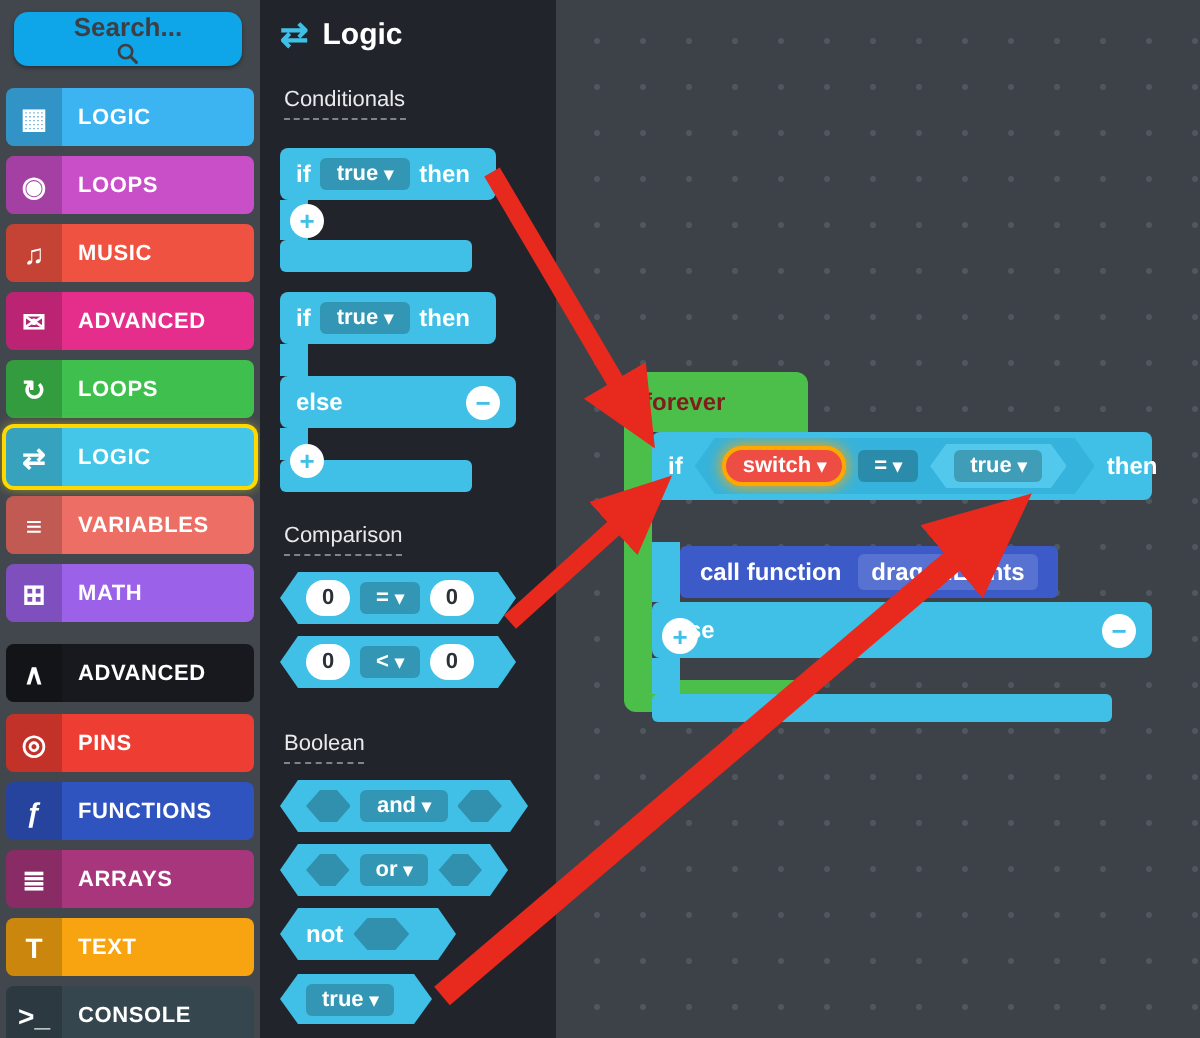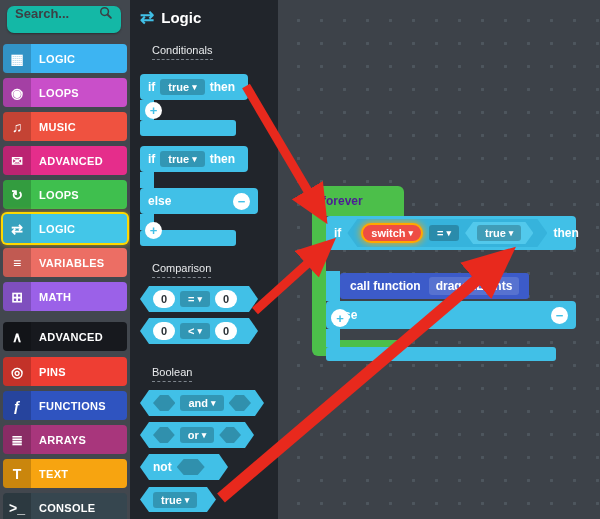--- a/index.html
+++ b/index.html
@@ -1,37 +1,37 @@
 <!DOCTYPE html>
 <html style="--block-cyan: #41c0e7; --forever-green: #4cbf4a; --function-blue: #3c5bc9; --highlight-red: #ee4d44; --highlight-glow: #ffa800; --arrow-red: #e8291d;"><head>
 <meta charset="utf-8">
 <style>
   * { margin:0; padding:0; box-sizing:border-box; }
   body { font-family:"Liberation Sans",sans-serif; background:#2c3036; }
   #app { position:relative; width:600px; height:519px; overflow:hidden; background:#42474e; }
 
   
   #sidebar { position:absolute; left:0; top:0; width:130px; height:519px; }
-  .searchbox { position:absolute; left:7px; top:6px; width:114px; height:27px; background:#14b8a6;
-    border-radius:7px; display:flex; align-items:flex-start; padding:0 8px; box-shadow:0 1px 2px rgba(0,0,0,.35); cursor:text; }
+  .searchbox { position:absolute; left:7px; top:6px; width:114px; height:27px; background:#0ea5e9;
+    border-radius:7px; display:flex; align-items:center; padding:0 8px; box-shadow:0 1px 2px rgba(0,0,0,.35); cursor:text;flex-direction:column; }
   .search-ph { flex:1; color:#3c4045; font-size:13px; font-weight:bold; }
   .cat { position:absolute; left:3px; width:124px; height:29px; border-radius:4px; display:flex;
     align-items:center; color:#fff; overflow:hidden; cursor:pointer; background:#888; }
   .cat .ic { width:28px; height:100%; display:flex; align-items:center; justify-content:center;
     background:rgba(0,0,0,0.18); font-size:14px; font-weight:bold; }
   .cat .lb { flex:1; padding-left:8px; font-weight:bold; font-size:11px; letter-spacing:.3px; white-space:nowrap; }
   .cat.selected { box-shadow:0 0 0 2px #ffd800, 0 0 6px 1px rgba(255,216,0,.7); }
 
   
   #flyout { position:absolute; left:130px; top:0; width:148px; height:519px;
     background:rgba(32,36,42,0.97); z-index:5; }
   .fly-head { position:absolute; left:10px; top:7px; display:flex; align-items:center; gap:7px; }
   .fly-head .shf { color:var(--block-cyan,#41c0e7); font-size:17px; font-weight:bold; }
   .fly-head .ttl { color:#fff; font-size:15px; font-weight:bold; }
-  .sec-label { position:absolute; left:22px; color:#e8eaec; font-size:11px; padding-bottom:3px;
+  .sec-label { position:absolute; left:12px; color:#e8eaec; font-size:11px; padding-bottom:3px;
     border-bottom:1px dashed #7d848c; }
 
   .block { position:absolute; color:#fff; font-weight:bold; font-size:12px; cursor:grab; }
   .brow { background:var(--block-cyan,#41c0e7); border-radius:4px; display:flex; align-items:center;
     gap:5px; padding:0 8px; }
   .spine { background:var(--block-cyan,#41c0e7); width:14px; }
   .arm { background:var(--block-cyan,#41c0e7); border-radius:3px; }
   .dd { background:rgba(0,0,0,0.22); border-radius:3px; padding:2px 8px; font-size:11px; font-weight:bold;
     display:inline-flex; align-items:center; gap:3px; white-space:nowrap; cursor:pointer; }
   .caret { font-size:9px; }
@@ -240,21 +240,21 @@
           <span>true</span>
           <span class="caret">▾</span>
         </span>
       </div>
     </div>
   </div>
 
   <div id="workspace">
 
     <div class="green" style="left:34px; top:186px; width:92px; height:30px; border-radius:6px 6px 0 0;
-         color:#4c1d95; font-weight:bold; font-size:12px; line-height:30px; padding-left:10px;">
+         color:#7f1d1d; font-weight:bold; font-size:12px; line-height:30px; padding-left:10px;">
       <span>forever</span>
     </div>
     <div class="green" style="left:34px; top:216px; width:14px; height:124px;"></div>
     <div class="green" style="left:34px; top:340px; width:92px; height:16px; border-radius:0 4px 6px 6px;"></div>
 
     <div class="ws-if">
       <div class="brow" style="width:250px; height:34px; gap:6px;">
         <span>if</span>
         <span class="cond-hex">
           <span class="switch-pill">

